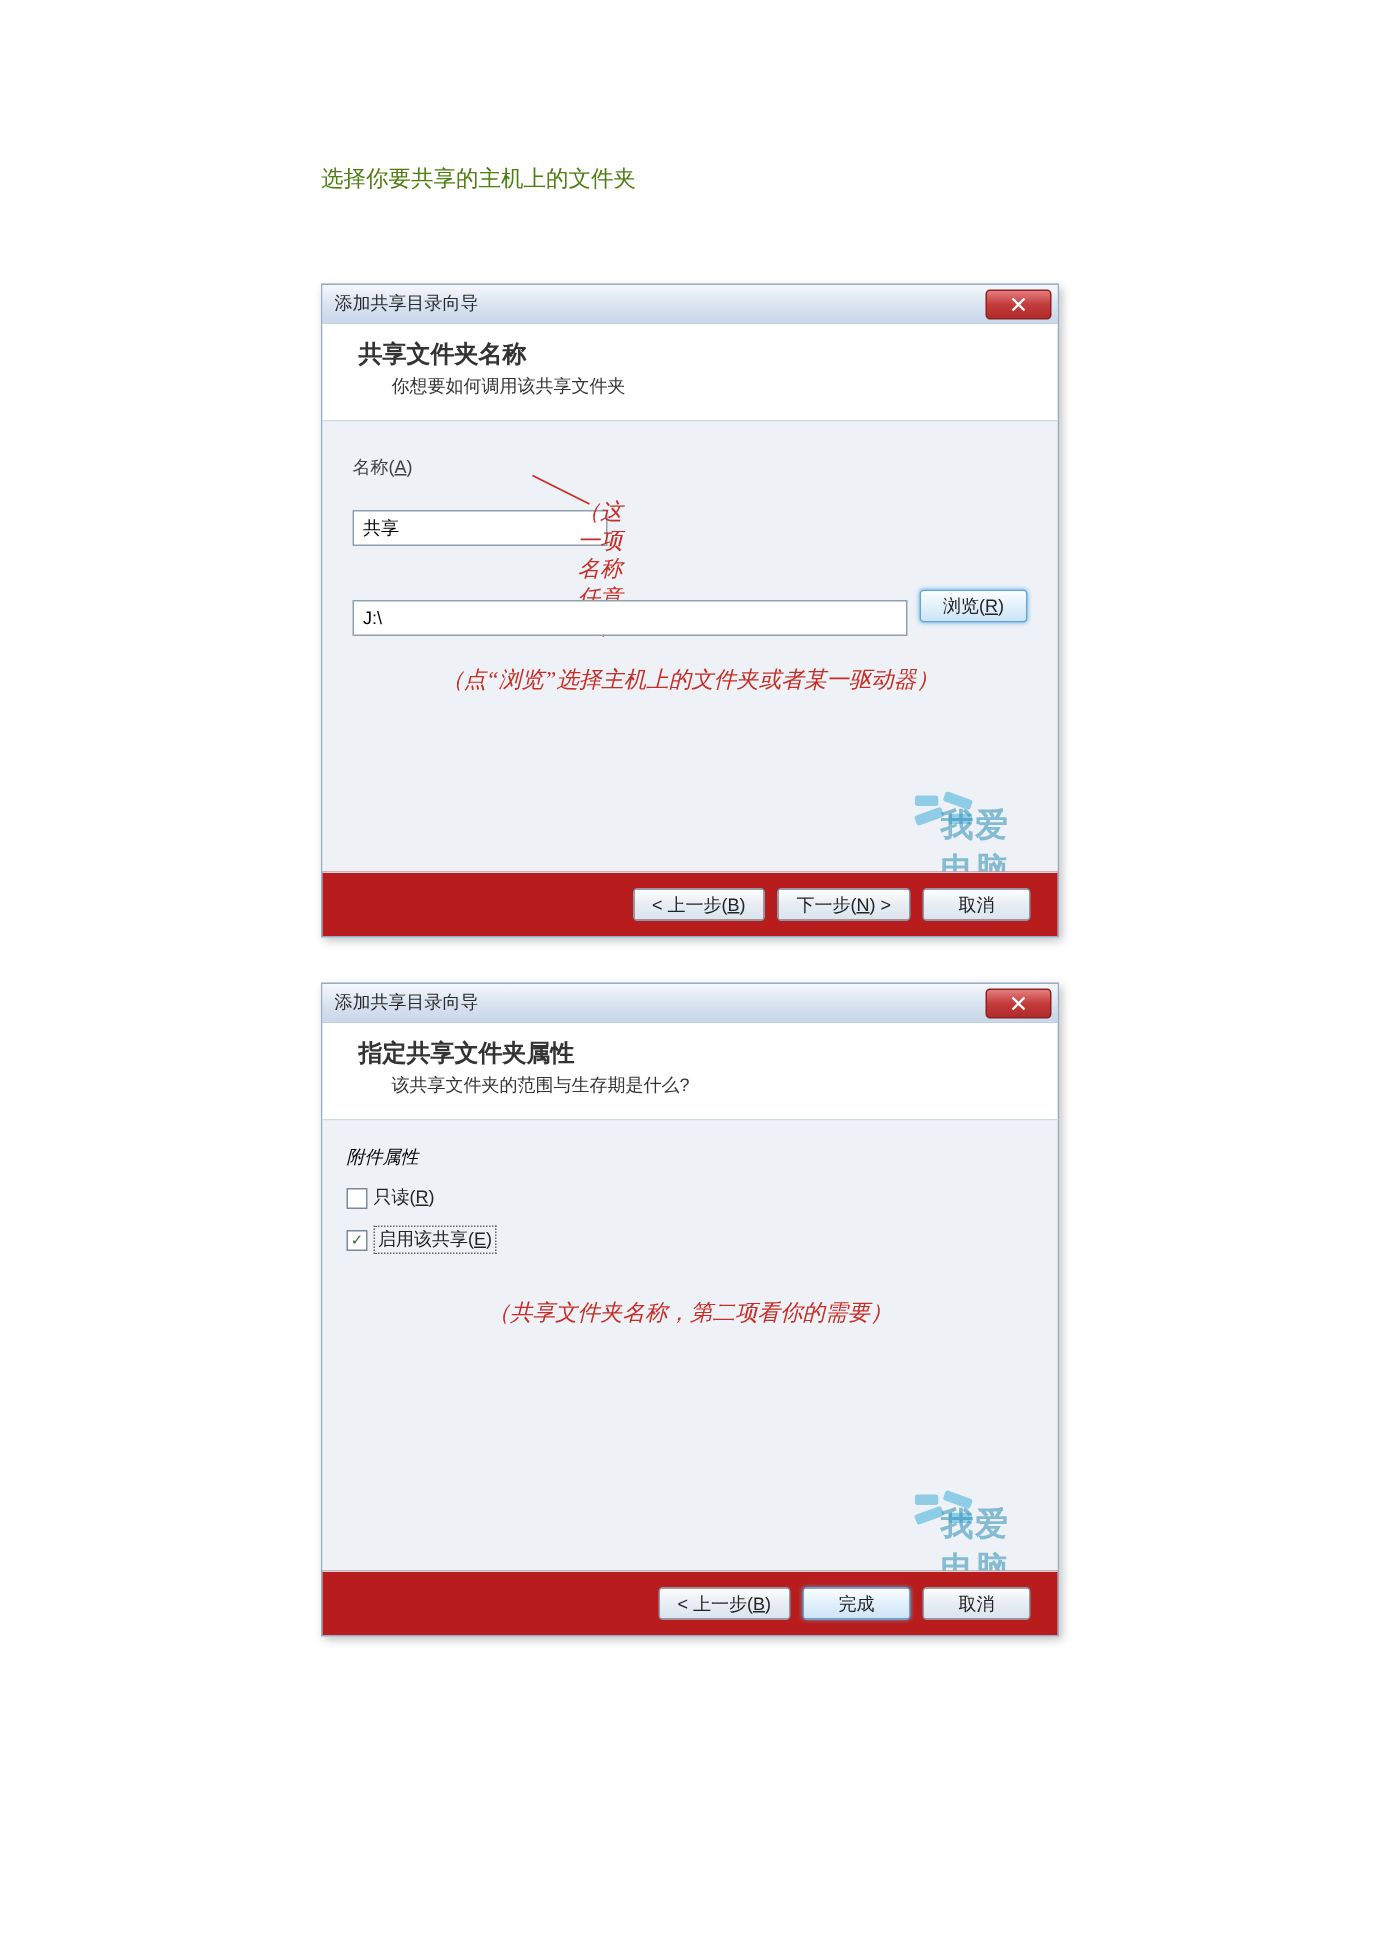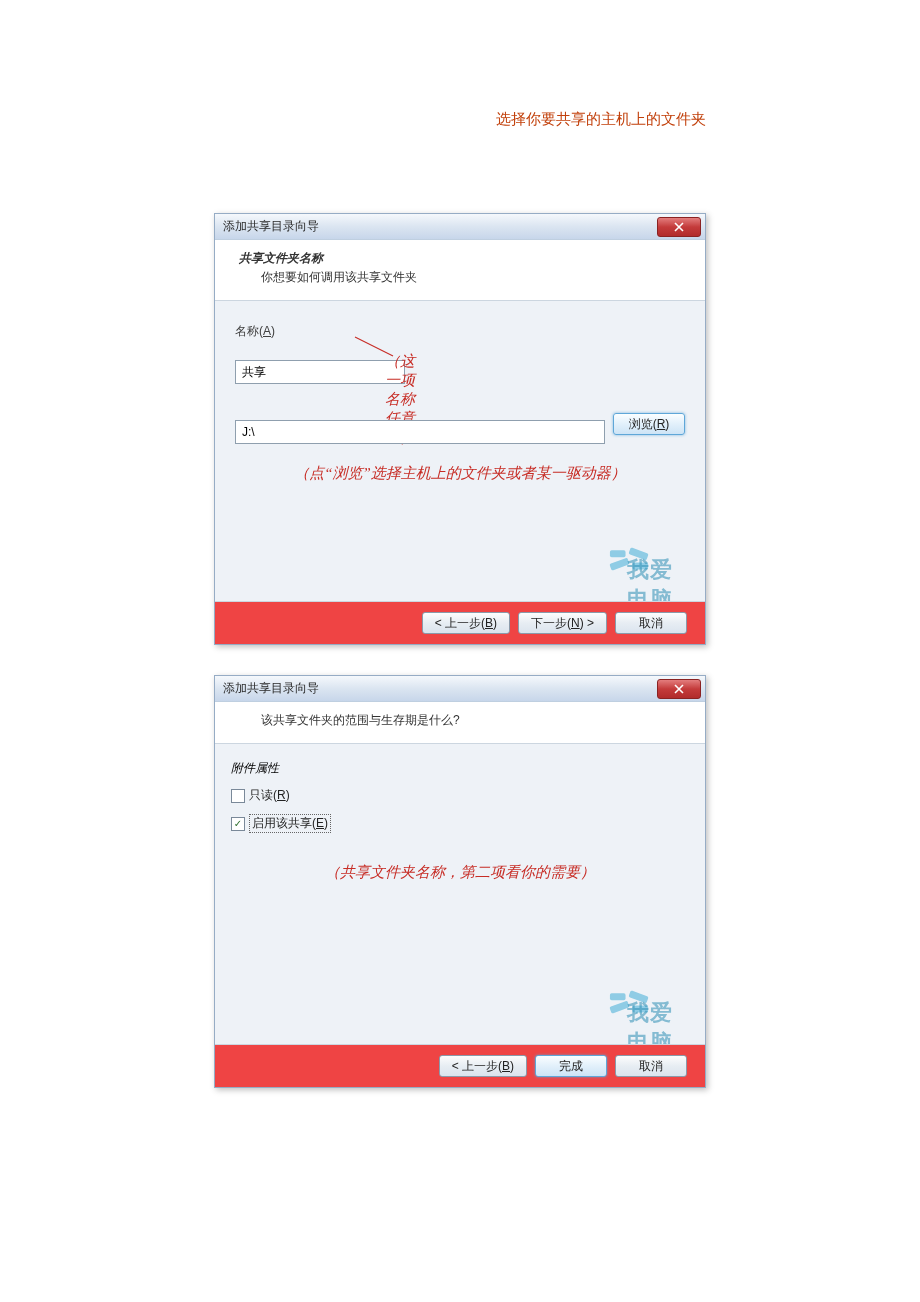--- a/index.html
+++ b/index.html
@@ -7,24 +7,24 @@
       font-family: "Microsoft YaHei", "SimSun", Tahoma, sans-serif;
       font-size: 12px;
       background: #fff;
       color: #333;
     }
     .page {
       width: 920px;
       padding: 110px 214px 200px 214px;
     }
     .caption {
-      text-align: right;
+      text-align: left;
       font-size: 15px;
-      color: #c2410c;
-      margin-bottom: 84px;
+      color: #4d7c0f;
+      margin-bottom: 60px;
     }
     .dialog {
       width: 492px;
       border: 1px solid #96acc5;
       background: #eef2f7;
       box-shadow: 2px 2px 6px rgba(0,0,0,0.25);
       margin-bottom: 30px;
       position: relative;
     }
     .titlebar {
@@ -49,21 +49,21 @@
       align-items: center;
       justify-content: center;
       cursor: pointer;
     }
     .close-btn svg { width: 10px; height: 10px; }
     .wizard-header {
       background: #fff;
       border-bottom: 1px solid #ccd6e0;
       padding: 10px 24px 14px 24px;
     }
-    .wizard-header .line1 { font-weight: bold; font-size: 12px; margin-bottom: 2px; font-style: italic; }
+    .wizard-header .line1 { font-weight: bold; font-size: 16px; margin-bottom: 2px; }
     .wizard-header .line2 { font-size: 12px; padding-left: 22px; color: #333; }
     .wizard-body {
       background: #eef2f7;
       padding: 22px 20px 10px 20px;
       min-height: 300px;
       position: relative;
     }
     .field-label {
       font-size: 12px;
       color: #404040;
@@ -127,21 +127,21 @@
       width: 52px; height: 52px; opacity: 0.75;
     }
     .wm-text {
       position: absolute; right: 12px; bottom: 6px;
       font-size: 22px; font-weight: bold;
       color: #2e8fb5; opacity: 0.55;
       letter-spacing: 1px;
       margin-left: 40px;
     }
     .footer {
-      background: #ef4444;
+      background: #b91c1c;
       border-top: 1px solid #ccd6e0;
       padding: 10px 18px;
       display: flex;
       justify-content: flex-end;
       gap: 8px;
       position: relative;
       z-index: 10;
       align-items: flex-end;
     }
     .anno-center {
@@ -234,20 +234,21 @@
   <div class="dialog">
     <div class="titlebar">
       <span>添加共享目录向导</span>
       <div class="close-btn">
         <svg viewBox="0 0 10 10">
             <path d="M1 1 L9 9 M9 1 L1 9" stroke="#fff" stroke-width="1.6"></path>
           </svg>
       </div>
     </div>
     <div class="wizard-header">
+      <div class="line1">指定共享文件夹属性</div>
       <div class="line2">该共享文件夹的范围与生存期是什么?</div>
     </div>
     <div class="wizard-body" style="padding:16px 16px 10px 16px;">
       <div class="attr-section">附件属性</div>
 
       <div class="checkbox-row">
         <span class="cbx"></span>
         <span class="cbx-label">只读(<span class="u">R</span>)</span>
       </div>
       <div class="checkbox-row">

